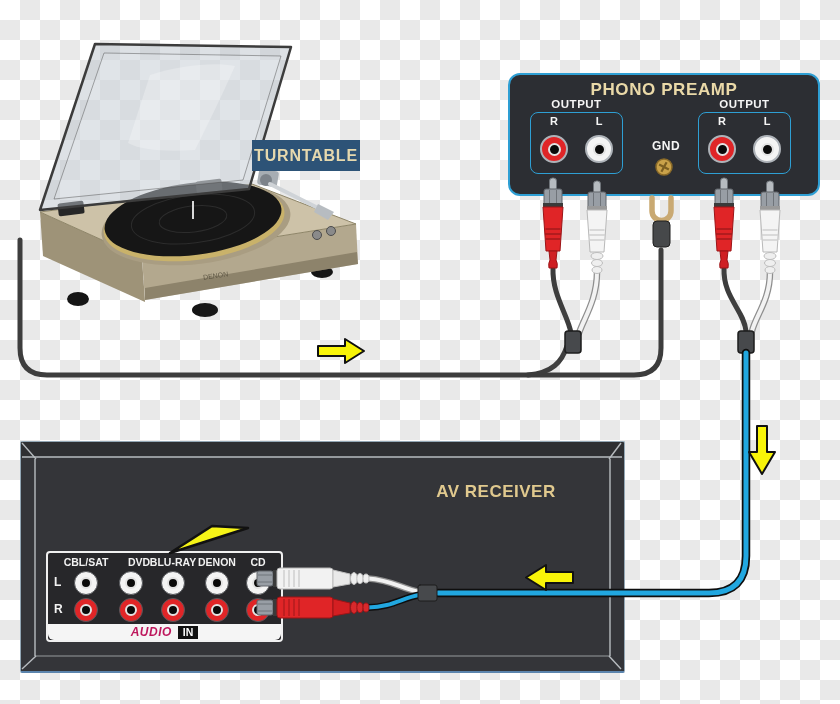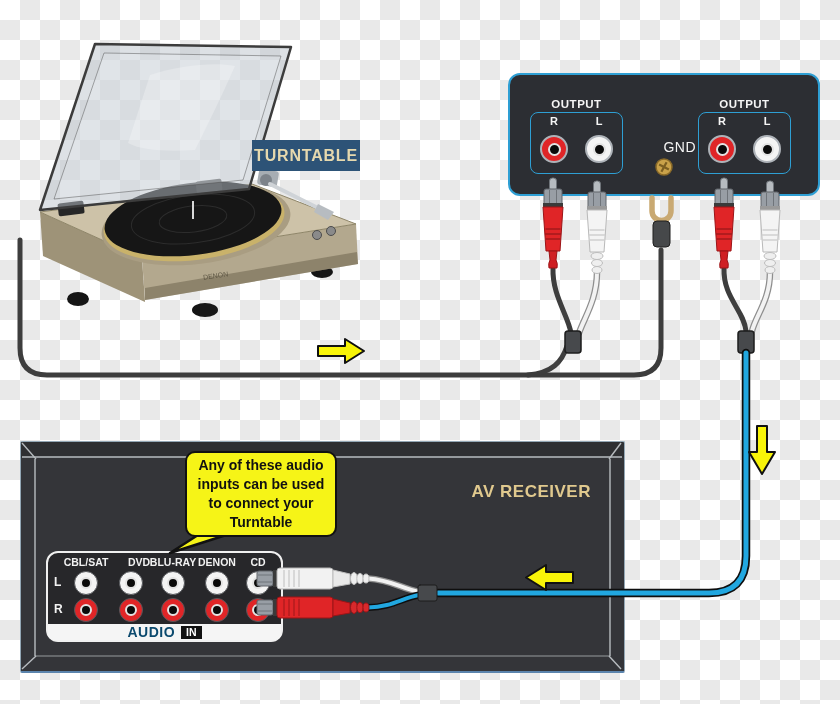--- a/index.html
+++ b/index.html
@@ -18,58 +18,59 @@
     font-size:17px;font-weight:700;letter-spacing:.6px;}
   .io-label{top:23px;width:93px;text-align:center;color:#f5f5f5;font-size:11.5px;
     font-weight:700;letter-spacing:.5px;}
   .io-group{top:37px;width:93px;height:62px;border:1.5px solid #2e9fd4;border-radius:8px;box-sizing:border-box;}
   .rl{top:2px;width:20px;text-align:center;color:#f5f5f5;font-size:11px;font-weight:700;}
   .pjack{position:absolute;width:28px;height:28px;border-radius:50%;box-sizing:border-box;
     border:2px solid #aeb3b9;display:flex;align-items:center;justify-content:center;}
   .hole{width:9px;height:9px;border-radius:50%;background:#0a0a0a;border:2px solid #e3e3e3;}
   .red{background:#e02527;}
   .white{background:#f4f4f4;}
-  .gnd-label{top:64px;left:126px;width:60px;text-align:right;color:#f5f5f5;
-    font-size:14px;font-weight:400;letter-spacing:.5px;}
+  .gnd-label{top:64px;left:126px;width:60px;text-align:center;color:#f5f5f5;
+    font-size:12px;font-weight:700;letter-spacing:.5px;}
   
   .tt-label{left:252px;top:140px;width:108px;height:31px;background:#2d5377;color:#e6d9ae;
     display:flex;align-items:center;justify-content:center;font-size:16px;font-weight:600;
     letter-spacing:.8px;z-index:6;}
   
   .receiver{left:20px;top:441px;width:603px;height:229px;border-radius:2px;
     background:linear-gradient(180deg,#2e2f32 0,#2e2f32 15px,#343539 15px);
     border:1.5px solid #93a7b5;border-bottom:2.5px solid #5b84ad;z-index:1;}
-  .rcv-title{left:430px;top:40px;width:140px;text-align:right;color:#e0c98e;
+  .rcv-title{left:405px;top:40px;width:140px;text-align:center;color:#e0c98e;
     font-size:17px;font-weight:700;letter-spacing:.5px;}
   .panel{left:25px;top:109px;width:233px;height:87px;background:#27272a;
-    border:2px solid #f0f0f0;border-radius:12px;box-sizing:content-box;}
+    border:2px solid #f0f0f0;border-radius:4px;box-sizing:content-box;}
   .col-label{top:3px;width:56px;text-align:center;color:#f2f2f2;font-size:10.5px;font-weight:700;}
   .row-label{left:6px;width:14px;color:#f2f2f2;font-size:12px;font-weight:700;}
   .rjack{position:absolute;width:24px;height:24px;border-radius:50%;box-sizing:border-box;
     border:1px solid #56585c;display:flex;align-items:center;justify-content:center;}
   .rjack .hole{width:8px;height:8px;}
   .audio-strip{left:0;bottom:0;width:100%;height:16px;background:#f5f5f5;
     border-radius:0 0 6px 6px;display:flex;align-items:center;justify-content:center;gap:6px;}
-  .audio-word{color:#0c4a6e;font-size:14px;font-weight:700;letter-spacing:.5px;}
+  .audio-word{color:#be185d;font-size:12px;font-weight:700;letter-spacing:.5px;font-style:italic;}
   .in-badge{background:#111;color:#fff;font-size:10.5px;font-weight:700;
     padding:0 5px;line-height:13px;}
   
   .bubble{left:185px;top:451px;width:148px;height:82px;background:#f6f417;
     border:2.5px solid #111;border-radius:10px;z-index:6;display:flex;flex-direction:column;
     align-items:center;justify-content:center;}
   .bubble div{color:#111;font-size:14px;line-height:19px;font-weight:700;white-space:nowrap;}
   
   .overlay{position:absolute;left:0;top:0;z-index:5;pointer-events:none;}
 </style>
 </head>
 <body>
 
 <div class="scene">
 
   <div class="abs preamp">
+    <div class="abs preamp-title">PHONO PREAMP</div>
     <div class="abs io-label" style="left:20px;">OUTPUT</div>
     <div class="abs io-label" style="left:188px;">OUTPUT</div>
 
     <div class="abs io-group" style="left:20px;">
       <div class="abs rl" style="left:13px;">R</div>
       <div class="abs rl" style="left:58px;">L</div>
       <div class="pjack red" style="left:9px;top:22px;">
           <span class="hole"></span>
         </div>
       <div class="pjack white" style="left:54px;top:22px;">
@@ -300,20 +301,14 @@
       <ellipse cx="366" cy="607.5" rx="3" ry="4.5" fill="#d8292c" stroke="#9c1417"></ellipse>
     </g>
 
     <g stroke="#111" stroke-width="2" stroke-linejoin="round" fill="#f8f408">
       <polygon points="318,346 345,346 345,339 364,351 345,363 345,356 318,356"></polygon>
       <polygon points="757,426 767,426 767,452 775,452 762,474 749,452 757,452"></polygon>
       <polygon points="573,572 546,572 546,565 526,577.5 546,590 546,583 573,583"></polygon>
     </g>
   </svg>
 
-  <div class="abs bubble">
-    <div>Any of these audio</div>
-    <div>inputs can be used</div>
-    <div>to connect your</div>
-    <div>Turntable</div>
-  </div>
 
 </div>
 
 </body></html>

